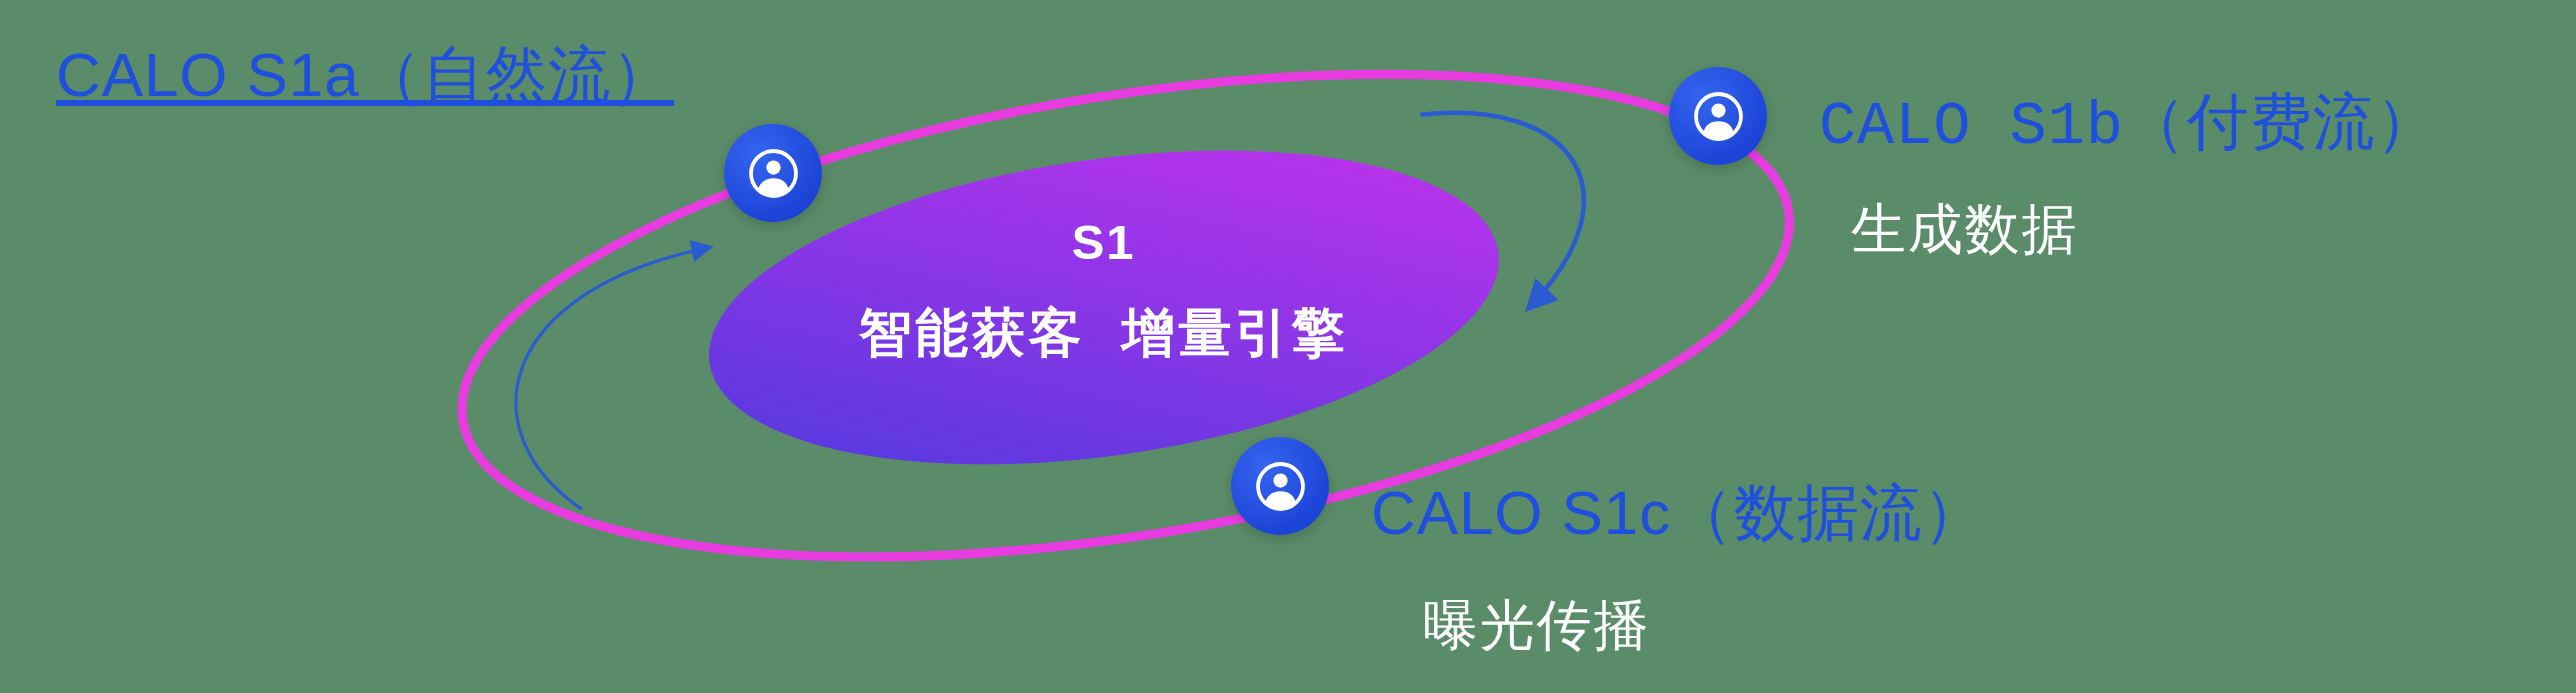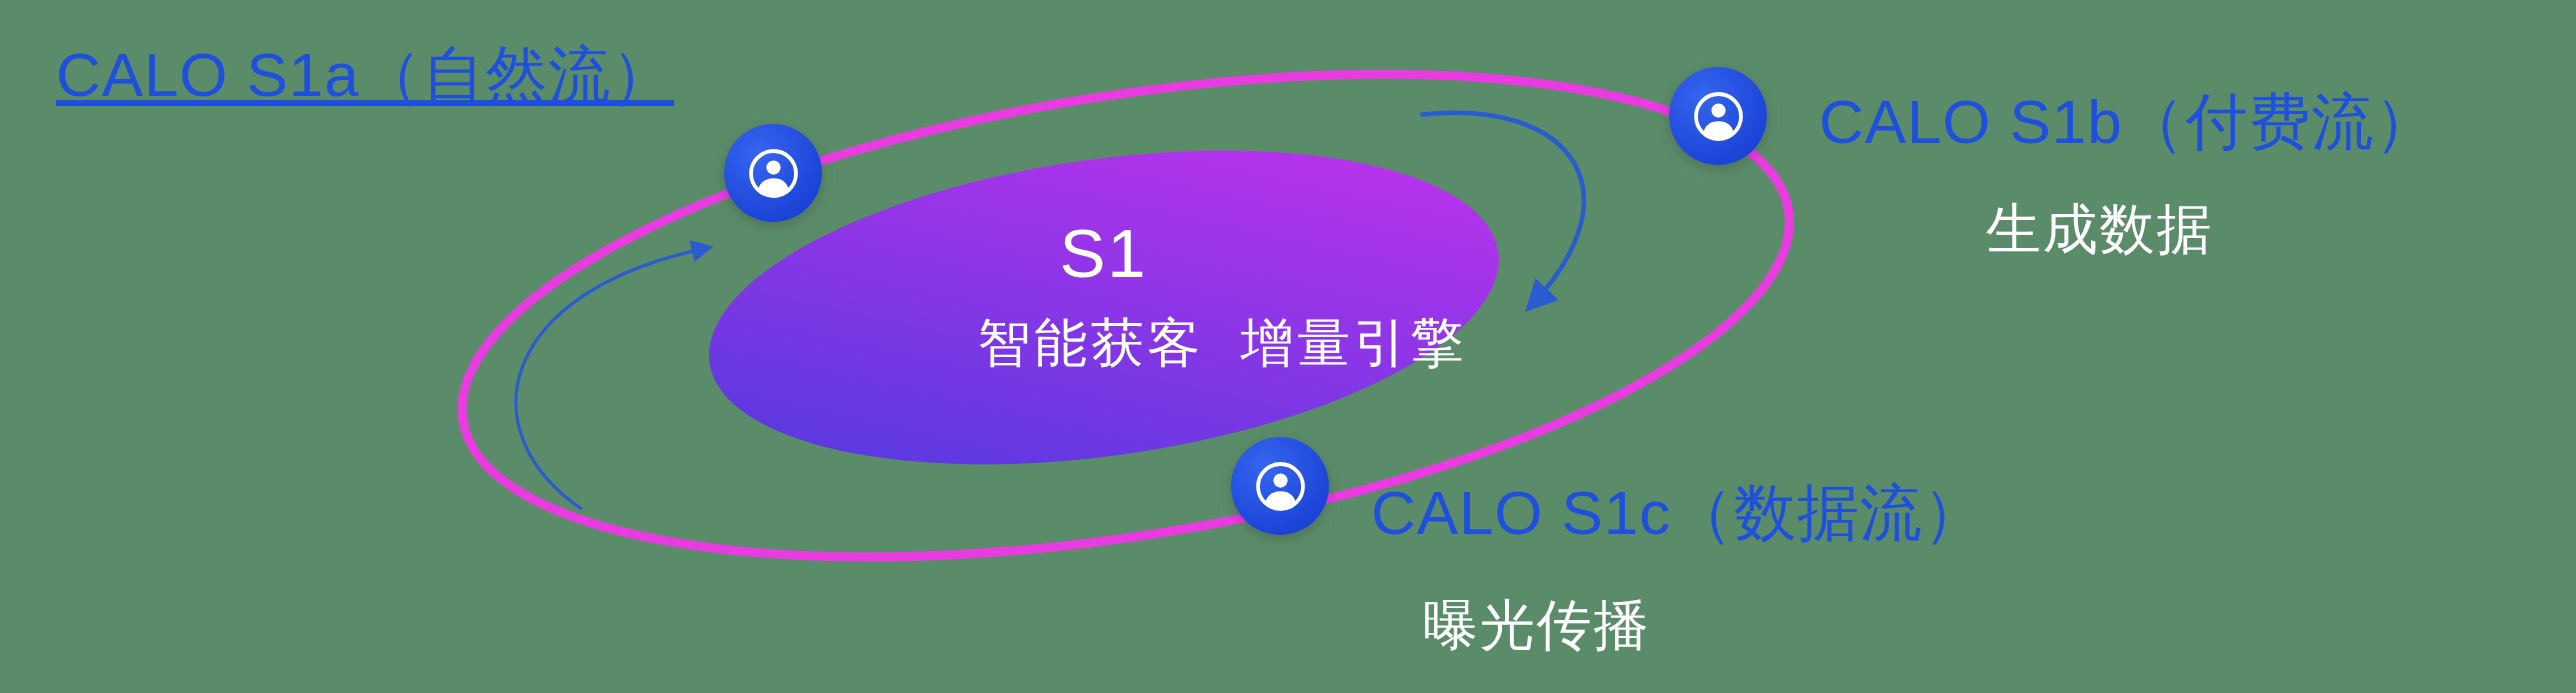--- a/index.html
+++ b/index.html
@@ -54,32 +54,31 @@
 
   .core-text {
     position: absolute;
     left: 740px;
     top: 216px;
     width: 727px;
     text-align: center;
     color: var(--text-white, #ffffff);
   }
   .core-title {
-    font-size: 69px;
-    font-weight: 400;
+    font-size: 49px;
+    font-weight: 700;
     letter-spacing: 1.8px;
     line-height: 1.1;
   }
   .core-sub {
     font-size: 53px;
-    font-weight: 400;
+    font-weight: 700;
     letter-spacing: 3.6px;
-    margin-top: 16px;
+    margin-top: 28px;
     white-space: pre;
-    text-align: right;
   }
 </style>
 </head>
 <body>
 
 <div class="canvas">
 
   <svg class="layer" viewBox="0 0 2833 763" aria-hidden="true">
     <defs>
       <linearGradient id="coreGrad" x1="0" y1="1" x2="1" y2="0">
@@ -114,22 +113,22 @@
   </div>
   <div class="calo-label" style="left:56px; top:33px;text-decoration:underline;">CALO S1a（自然流）</div>
 
   <div class="node" style="left:1669px; top:67px;">
     <svg viewBox="0 0 60 60">
       <circle cx="30" cy="30" r="19" fill="none" stroke="#ffffff" stroke-width="3.2"></circle>
       <circle cx="30" cy="25" r="6" fill="#ffffff"></circle>
       <path d="M30 34 c-7.5 0 -11.5 4.2 -12.6 8.8 a19 19 0 0 0 25.2 0 C41.5 38.2 37.5 34 30 34 z" fill="#ffffff"></path>
     </svg>
   </div>
-  <div class="calo-label" style="left:1819px; top:80px;">CALO S1b（付费流）</div>
-  <div class="sub-label" style="left:1986px; top:193px;">生成数据</div>
+  <div class="calo-label" style="left:1819px; top:80px;font-family:Liberation Mono, monospace;">CALO S1b（付费流）</div>
+  <div class="sub-label" style="left:1851px; top:193px;">生成数据</div>
 
   <div class="node" style="left:1231px; top:437px;">
     <svg viewBox="0 0 60 60">
       <circle cx="30" cy="30" r="19" fill="none" stroke="#ffffff" stroke-width="3.2"></circle>
       <circle cx="30" cy="25" r="6" fill="#ffffff"></circle>
       <path d="M30 34 c-7.5 0 -11.5 4.2 -12.6 8.8 a19 19 0 0 0 25.2 0 C41.5 38.2 37.5 34 30 34 z" fill="#ffffff"></path>
     </svg>
   </div>
   <div class="calo-label" style="left:1371px; top:471px;">CALO S1c（数据流）</div>
   <div class="sub-label" style="left:1423px; top:589px;">曝光传播</div>

